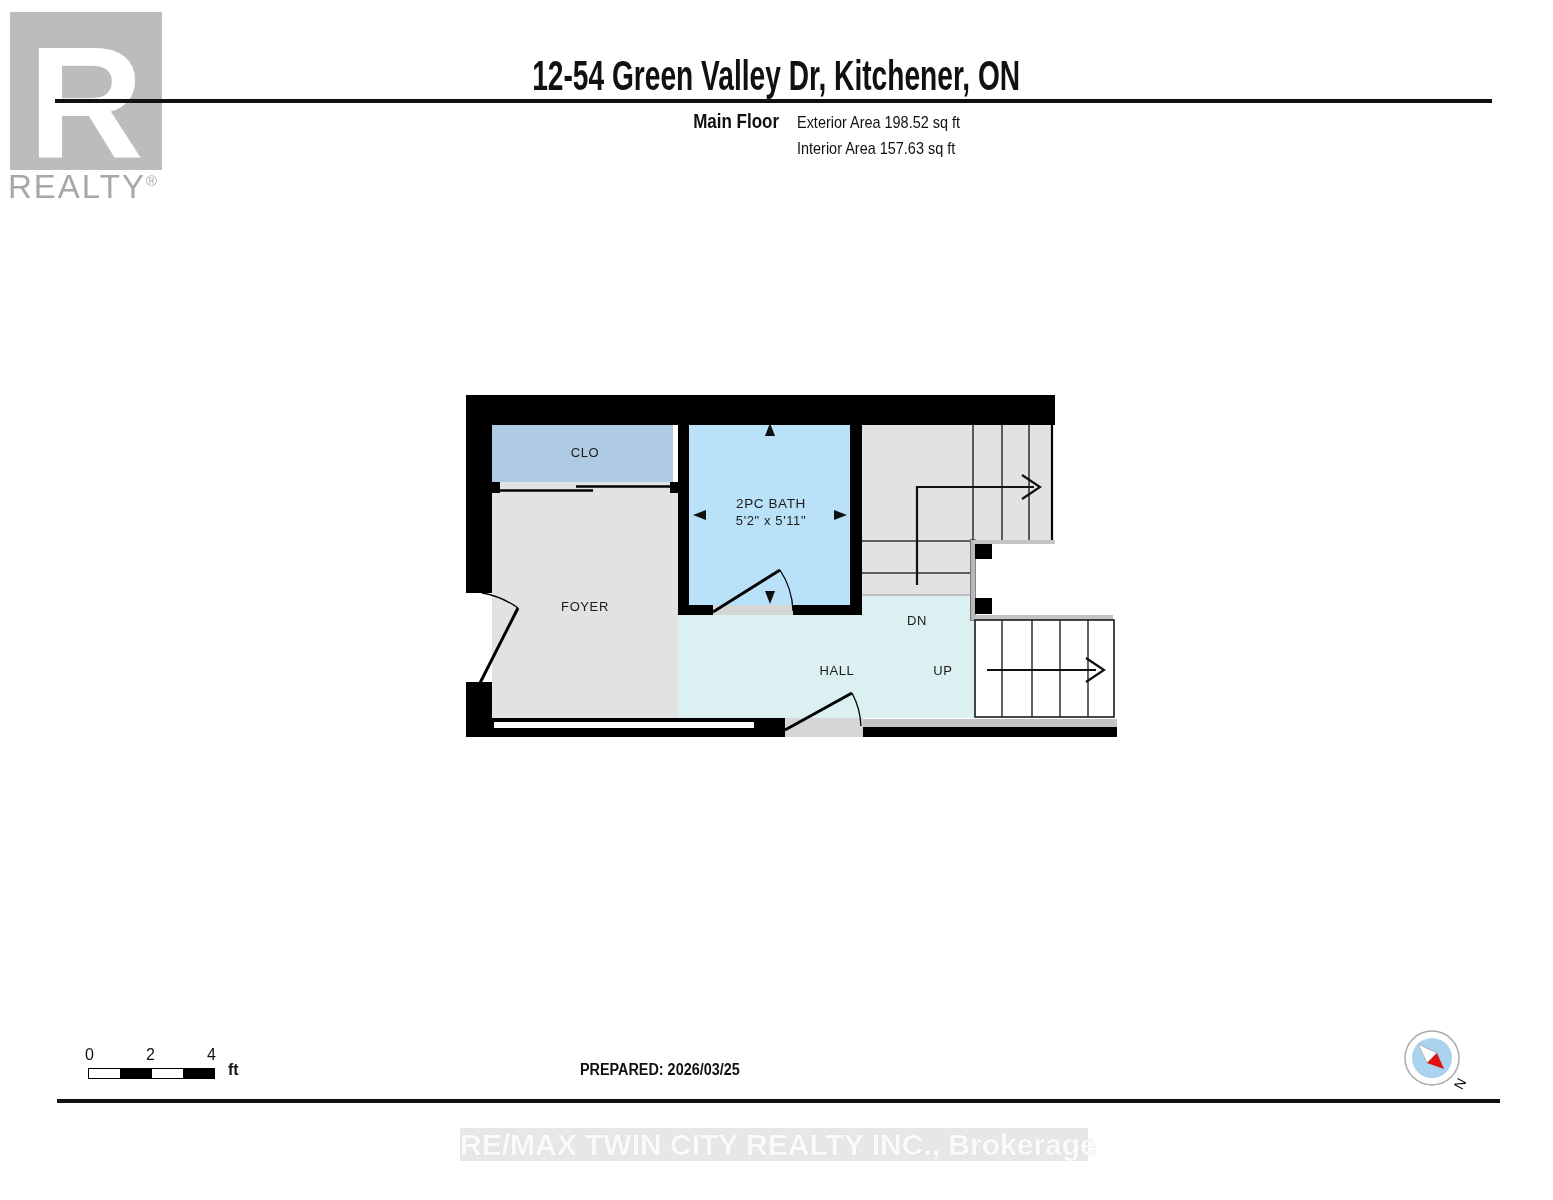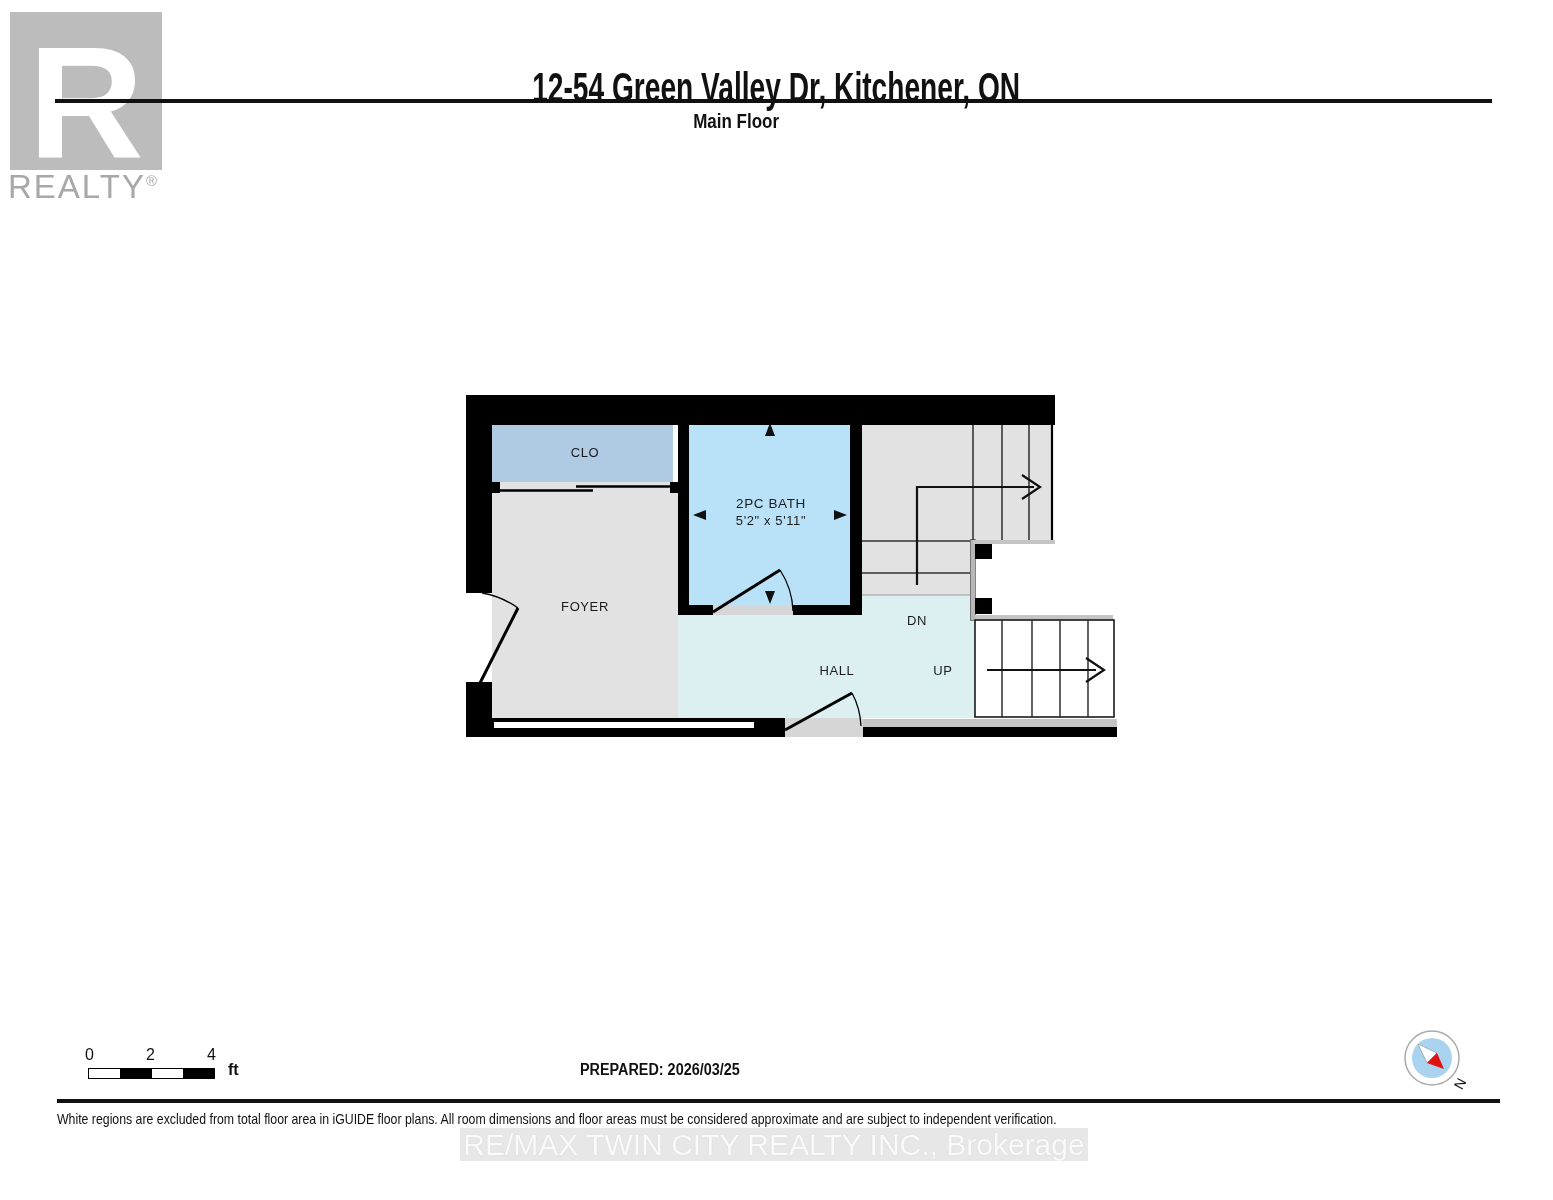--- a/index.html
+++ b/index.html
@@ -1,20 +1,20 @@
 <!DOCTYPE html>
 <html style="--wall: #000000; --floor_gray: #e2e2e2; --clo_blue: #aecbe3; --bath_blue: #b9e1f8; --hall_blue: #dcf0f2; --threshold: #d6d6d6; --strip_gray: #c4c4c4; --wall_gray: #b8b8b8; --logo_gray: #bcbcbc; --logo_text: #a8a8a8; --compass_blue: #a9d3ee; --north_red: #e01111; --wm_band: #e7e7e7; --wm_text: #fafafa;"><head>
 <meta charset="utf-8">
 <style>
   html,body{margin:0;padding:0;background:#fff;}
   #page{position:relative;width:1553px;height:1200px;background:#fff;overflow:hidden;
         font-family:"Liberation Sans",sans-serif;color:#111;}
   .abs{position:absolute;}
   
-  #title-wrap{left:0;top:52px;width:1553px;text-align:center;white-space:nowrap;margin-top:12px;}
+  #title-wrap{left:0;top:52px;width:1553px;text-align:center;white-space:nowrap;}
   #title-wrap span{display:inline-block;font-size:42px;font-weight:bold;letter-spacing:0;
         transform:scaleX(0.67);transform-origin:center;}
   #divider{left:55px;top:99px;width:1437px;height:4px;background:#111;z-index:5;}
   #floor-label{left:0;top:110px;width:779px;text-align:right;font-size:20px;font-weight:bold;white-space:nowrap;}
   #floor-label span{display:inline-block;transform:scaleX(0.85);transform-origin:right;}
   #area-lines{left:797px;top:110px;font-size:17px;line-height:26px;white-space:nowrap;}
   #area-lines div{transform:scaleX(0.85);transform-origin:left;}
   
   #logo-text{left:8px;top:168px;font-size:33px;letter-spacing:2px;color:var(--logo_text);white-space:nowrap;}
   #logo-text sup{font-size:15px;}
@@ -23,21 +23,21 @@
   #scale-bar{left:88px;top:1068px;width:125px;height:9px;border:1.5px solid #000;box-sizing:content-box;display:flex;}
   #scale-bar div{height:100%;}
   #scale-ft{left:228px;top:1061px;font-size:16px;font-weight:bold;}
   #prepared{left:0;top:1061px;width:1319px;text-align:center;font-size:16px;font-weight:bold;white-space:nowrap;}
   #prepared span{display:inline-block;transform:scaleX(0.9);transform-origin:center;}
   #footer-line{left:57px;top:1099px;width:1443px;height:4px;background:#111;}
   #disclaimer{left:57px;top:1110px;font-size:15px;white-space:nowrap;}
   #disclaimer span{display:inline-block;transform:scaleX(0.82);transform-origin:left;}
   #watermark{left:460px;top:1128px;width:628px;height:33px;line-height:33px;text-align:center;
        background:var(--wm_band);color:var(--wm_text);font-size:30px;white-space:nowrap;
-       text-shadow:0 0 1px #c9c9c9;}
+       text-shadow:0 0 1px #c9c9c9;font-weight:bold;}
   svg text{font-family:"Liberation Sans",sans-serif;}
 </style>
 </head>
 <body>
 
 <div id="page">
 
   <svg class="abs" style="left:10px;top:12px;" width="152" height="158" viewBox="0 0 152 158">
     <rect x="0" y="0" width="152" height="158" fill="var(--logo_gray)"></rect>
     <text x="76" y="146" font-size="160" font-weight="bold" fill="#ffffff" text-anchor="middle">R</text>
@@ -45,20 +45,24 @@
   <div class="abs" id="logo-text">
     <span>REALTY</span><sup>®</sup>
   </div>
 
   <div class="abs" id="title-wrap">
     <span>12-54 Green Valley Dr, Kitchener, ON</span>
   </div>
   <div class="abs" id="divider"></div>
   <div class="abs" id="floor-label">
     <span>Main Floor</span>
+  </div>
+  <div class="abs" id="area-lines">
+    <div>Exterior Area 198.52 sq ft</div>
+    <div>Interior Area 157.63 sq ft</div>
   </div>
 
   <svg class="abs" style="left:466px;top:395px;" width="651" height="342" viewBox="0 0 651 342">
 
     <rect x="26" y="27" width="181" height="60" fill="var(--clo_blue)"></rect>
     <rect x="26" y="87" width="186" height="236" fill="var(--floor_gray)"></rect>
     <rect x="223" y="27" width="161" height="183" fill="var(--bath_blue)"></rect>
     <polygon points="212,220 396,220 396,200 504,200 504,225 509,225 509,323 212,323" fill="var(--hall_blue)"></polygon>
     <path d="M396,30 H587 V145 H504 V200 H396 Z" fill="var(--floor_gray)"></path>
 
@@ -173,19 +177,16 @@
 
   <svg class="abs" style="left:1403px;top:1028px;" width="72" height="66" viewBox="0 0 72 66">
     <circle cx="29" cy="30" r="27" fill="#ffffff" stroke="#aaaaaa" stroke-width="1.5"></circle>
     <circle cx="29" cy="30" r="20" fill="var(--compass_blue)"></circle>
     <polygon points="15,16 34,25 29,30 24,35" fill="#ffffff" stroke="#999" stroke-width="0.7"></polygon>
     <polygon points="41,41 34,25 24,35" fill="var(--north_red)"></polygon>
     <text x="57" y="52" font-size="14" fill="#111" transform="rotate(118 57 50)">N</text>
   </svg>
 
   <div class="abs" id="footer-line"></div>
-  <div class="abs" id="disclaimer">
-    <span>White regions are excluded from total floor area in iGUIDE floor plans. All room dimensions and floor areas must be considered approximate and are subject to independent verification.</span>
-  </div>
 
   <div class="abs" id="watermark">RE/MAX TWIN CITY REALTY INC.,  Brokerage</div>
 
 </div>
 
 </body></html>

